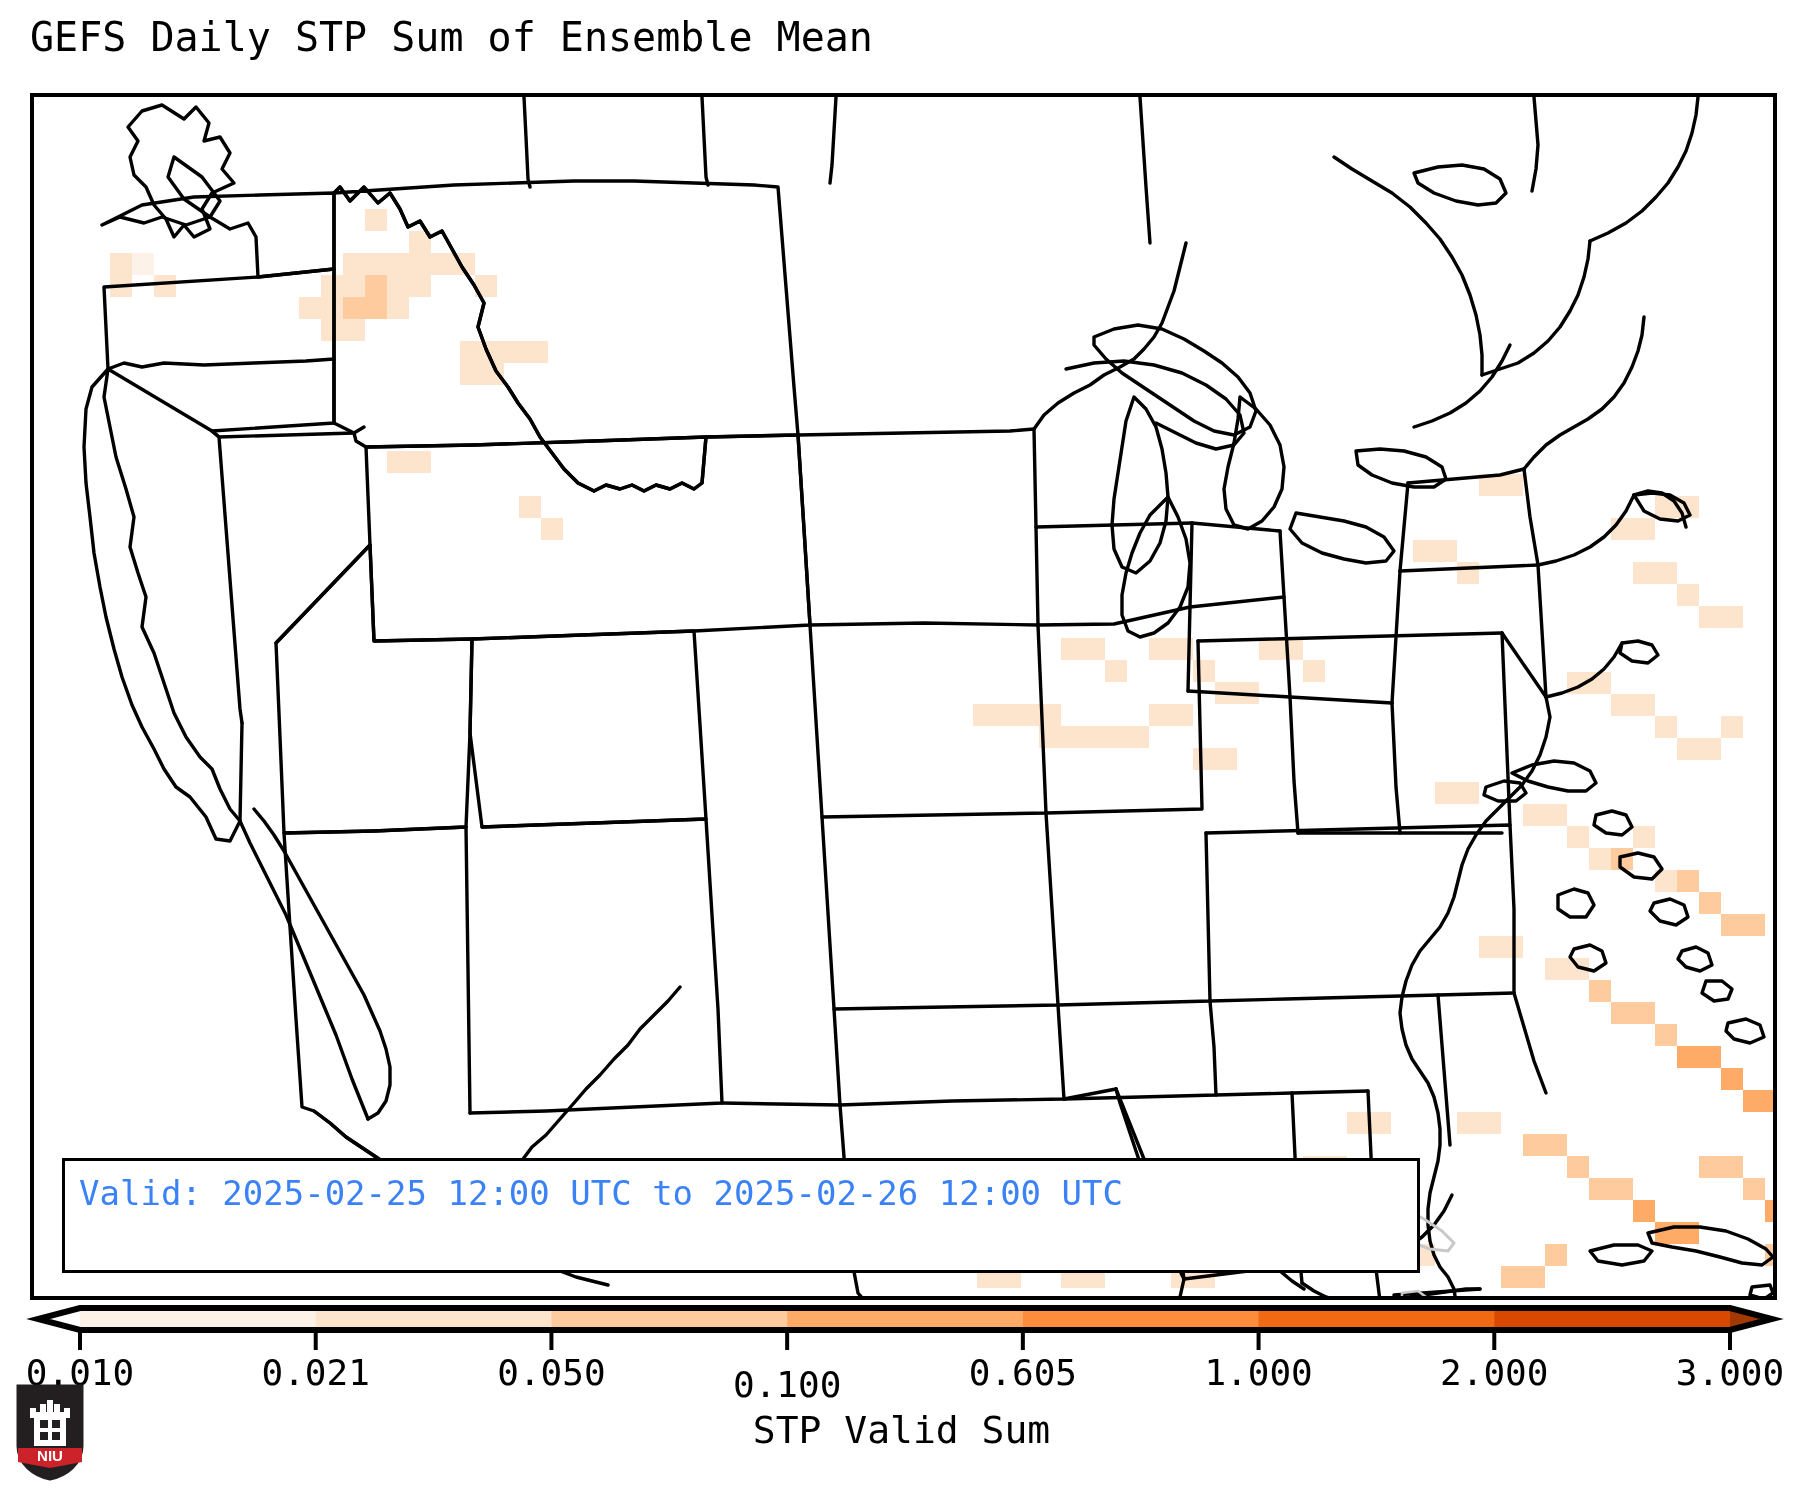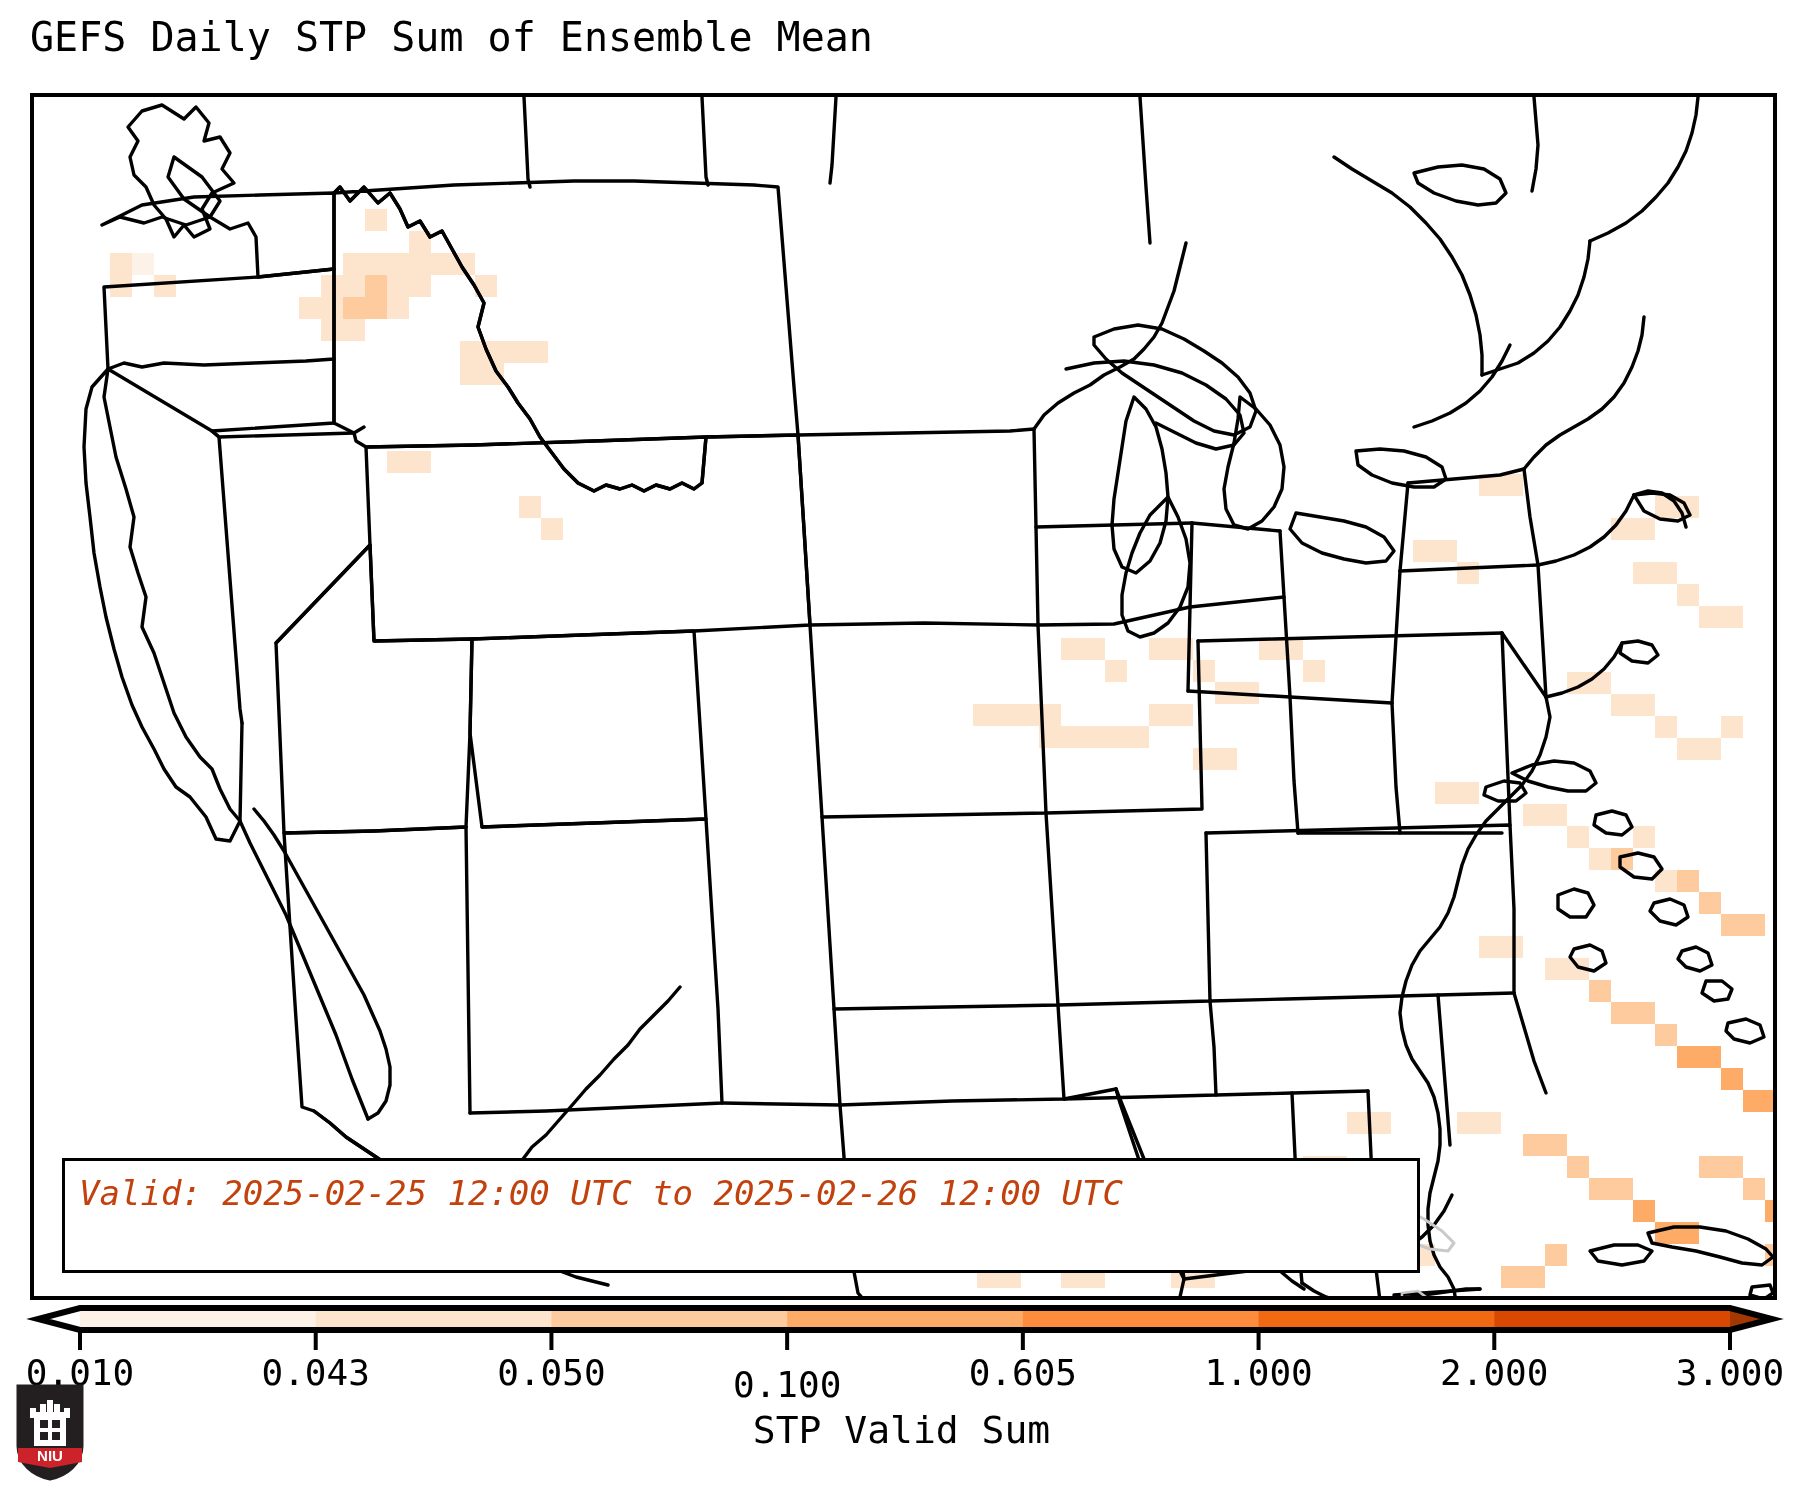--- a/index.html
+++ b/index.html
@@ -26,23 +26,22 @@
 
   
   #info-box{
     position:absolute; left:62px; top:1158px;
     width:1358px; height:115px;
     background:#ffffff; border:3px solid #000; box-sizing:border-box;
     padding:6px 14px 0 14px;
     z-index:40;
   }
   .info-line{
-    font-size:34px; line-height:52px; color:#c2410c; white-space:pre;
+    font-size:34px; line-height:52px; color:#3b82f6; white-space:pre;
     font-family:"DejaVu Sans Mono","Liberation Mono",monospace;
-    font-style:italic;
   }
 
   
   #cbar-wrap{position:absolute;left:0;top:1292px;width:1803px;height:70px;z-index:50;}
   #cbar-svg{display:block;}
   .cb-tick-label{
     position:absolute; font-size:36px; color:#000; text-align:center;
     font-family:"DejaVu Sans Mono","Liberation Mono",monospace;
     transform:translateX(-50%); white-space:nowrap;
   }
@@ -435,21 +434,21 @@
         <line x1="787.1428571428571" x2="787.1428571428571" y1="38" y2="58"></line>
         <line x1="1022.8571428571429" x2="1022.8571428571429" y1="38" y2="58"></line>
         <line x1="1258.5714285714287" x2="1258.5714285714287" y1="38" y2="58"></line>
         <line x1="1494.2857142857142" x2="1494.2857142857142" y1="38" y2="58"></line>
         <line x1="1730" x2="1730" y1="38" y2="58"></line>
       </g>
   </svg>
 </div>
 <div id="cbar-ticks-row">
     <div class="cb-tick-label" style="left: 80px; top: 0px;">0.010</div>
-    <div class="cb-tick-label" style="left: 315.714px; top: 0px;">0.043</div>
+    <div class="cb-tick-label" style="left: 315.714px; top: 0px;">0.021</div>
     <div class="cb-tick-label" style="left: 551.429px; top: 0px;">0.050</div>
     <div class="cb-tick-label" style="left: 787.143px; top: 12px;">0.100</div>
     <div class="cb-tick-label" style="left: 1022.86px; top: 0px;">0.605</div>
     <div class="cb-tick-label" style="left: 1258.57px; top: 0px;">1.000</div>
     <div class="cb-tick-label" style="left: 1494.29px; top: 0px; text-align: right;">2.000</div>
     <div class="cb-tick-label" style="left: 1730px; top: 0px;">3.000</div>
   </div>
 <div id="cbar-label">STP Valid Sum</div>
 
 <div id="niu-logo">

